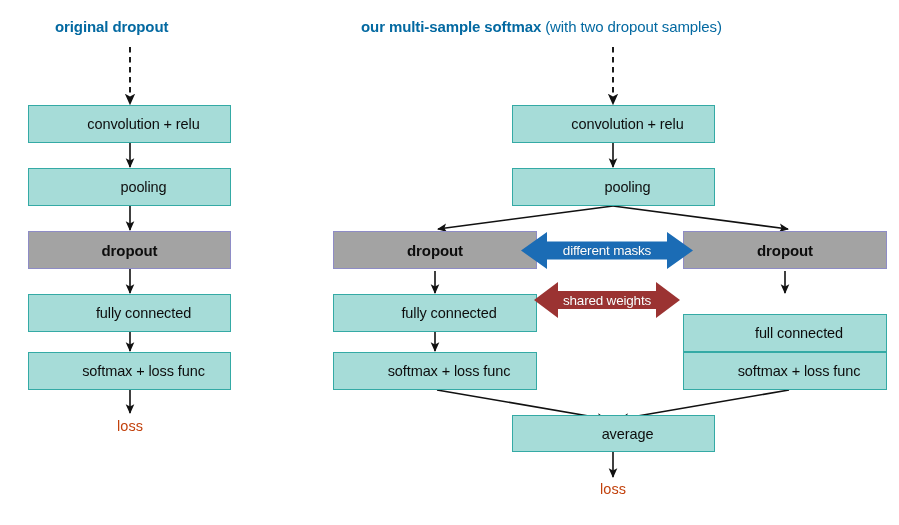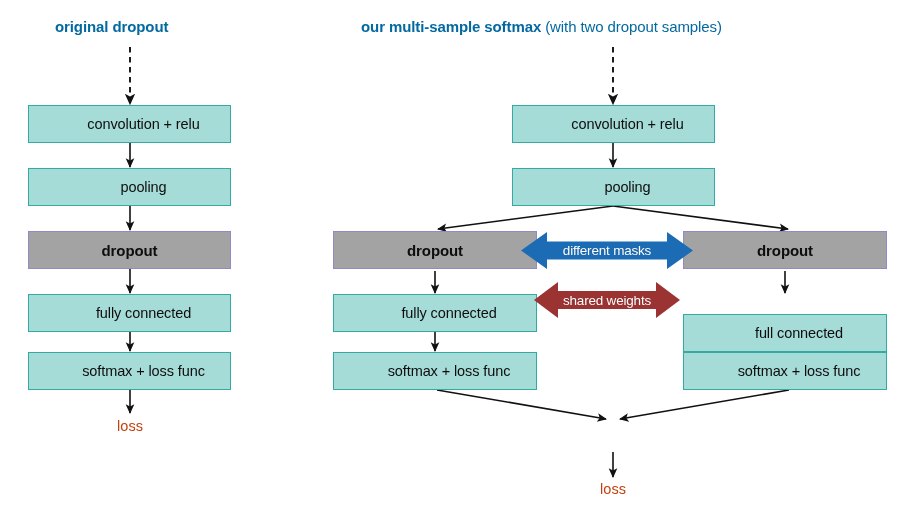--- a/index.html
+++ b/index.html
@@ -192,16 +192,19 @@
     <span>different masks</span>
   </div>
 
   <div class="banner" style="left:534px; top:280px; width:146px; height:40px;">
     <svg width="146" height="40" viewBox="0 0 146 40" xmlns="http://www.w3.org/2000/svg">
       <path d="M0,20 L24,2 L24,11 L122,11 L122,2 L146,20 L122,38 L122,29 L24,29 L24,38 Z" fill="#9b3332"></path>
     </svg>
     <span>shared weights</span>
   </div>
 
+  <div class="node teal" style="left:512px; top:415px; width:203px; height:37px;">
+    <span>average</span>
+  </div>
 
   <div class="plainlabel" style="left:513px; top:481px; width:200px;">loss</div>
 
 </div>
 
 </body></html>

